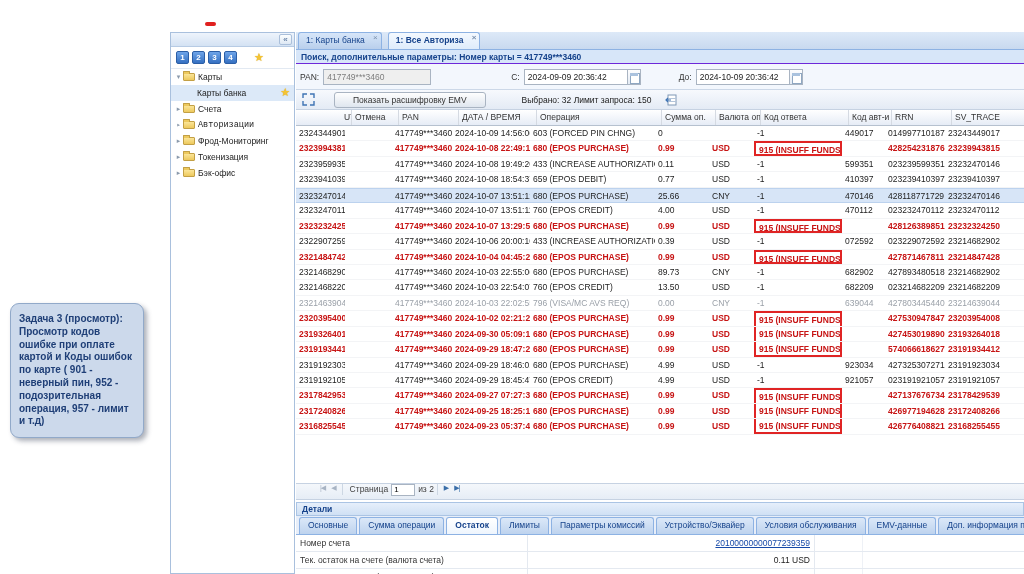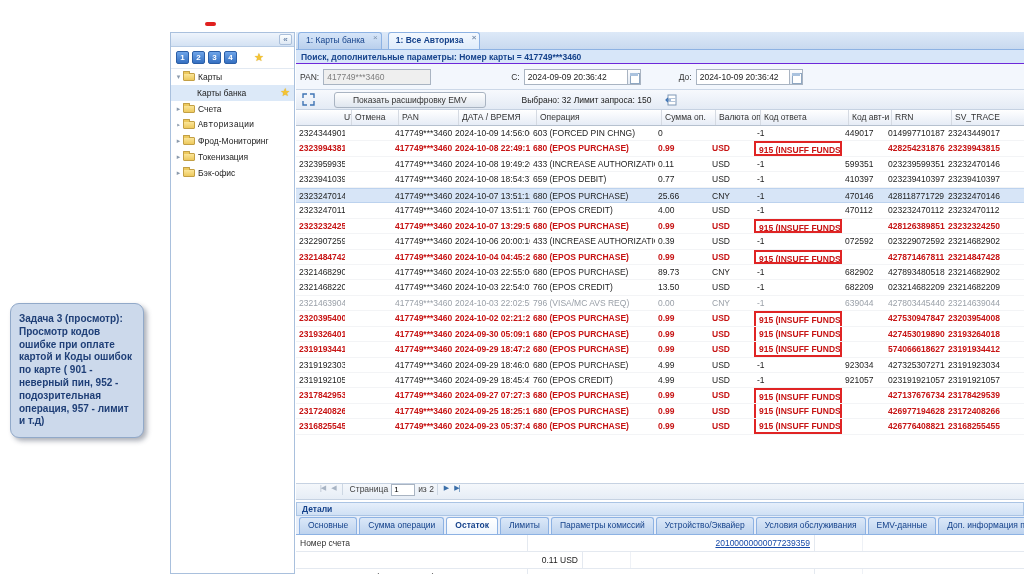--- a/index.html
+++ b/index.html
@@ -508,20 +508,21 @@
           <div class="dtab">EMV-данные</div>
           <div class="dtab">Доп. информация по переводам</div>
         </div>
       <div class="dgrid">
           <div class="drow">
             <div class="dlabel">Номер счета</div>
             <div class="dvalue"><span class="dlink">20100000000077239359</span></div>
             <div class="dfill"></div>
           </div>
           <div class="drow">
+            <div class="dlabel">Тек. остаток на счете (валюта счета)</div>
             <div class="dvalue"><span>0.11 USD</span></div>
             <div class="dfill"></div>
           </div>
           <div class="drow">
             <div class="dlabel">Остаток после авт. (валюта счета)</div>
             <div class="dvalue"><span>0.77 USD</span></div>
             <div class="dfill"></div>
           </div>
         </div>
     </div>

